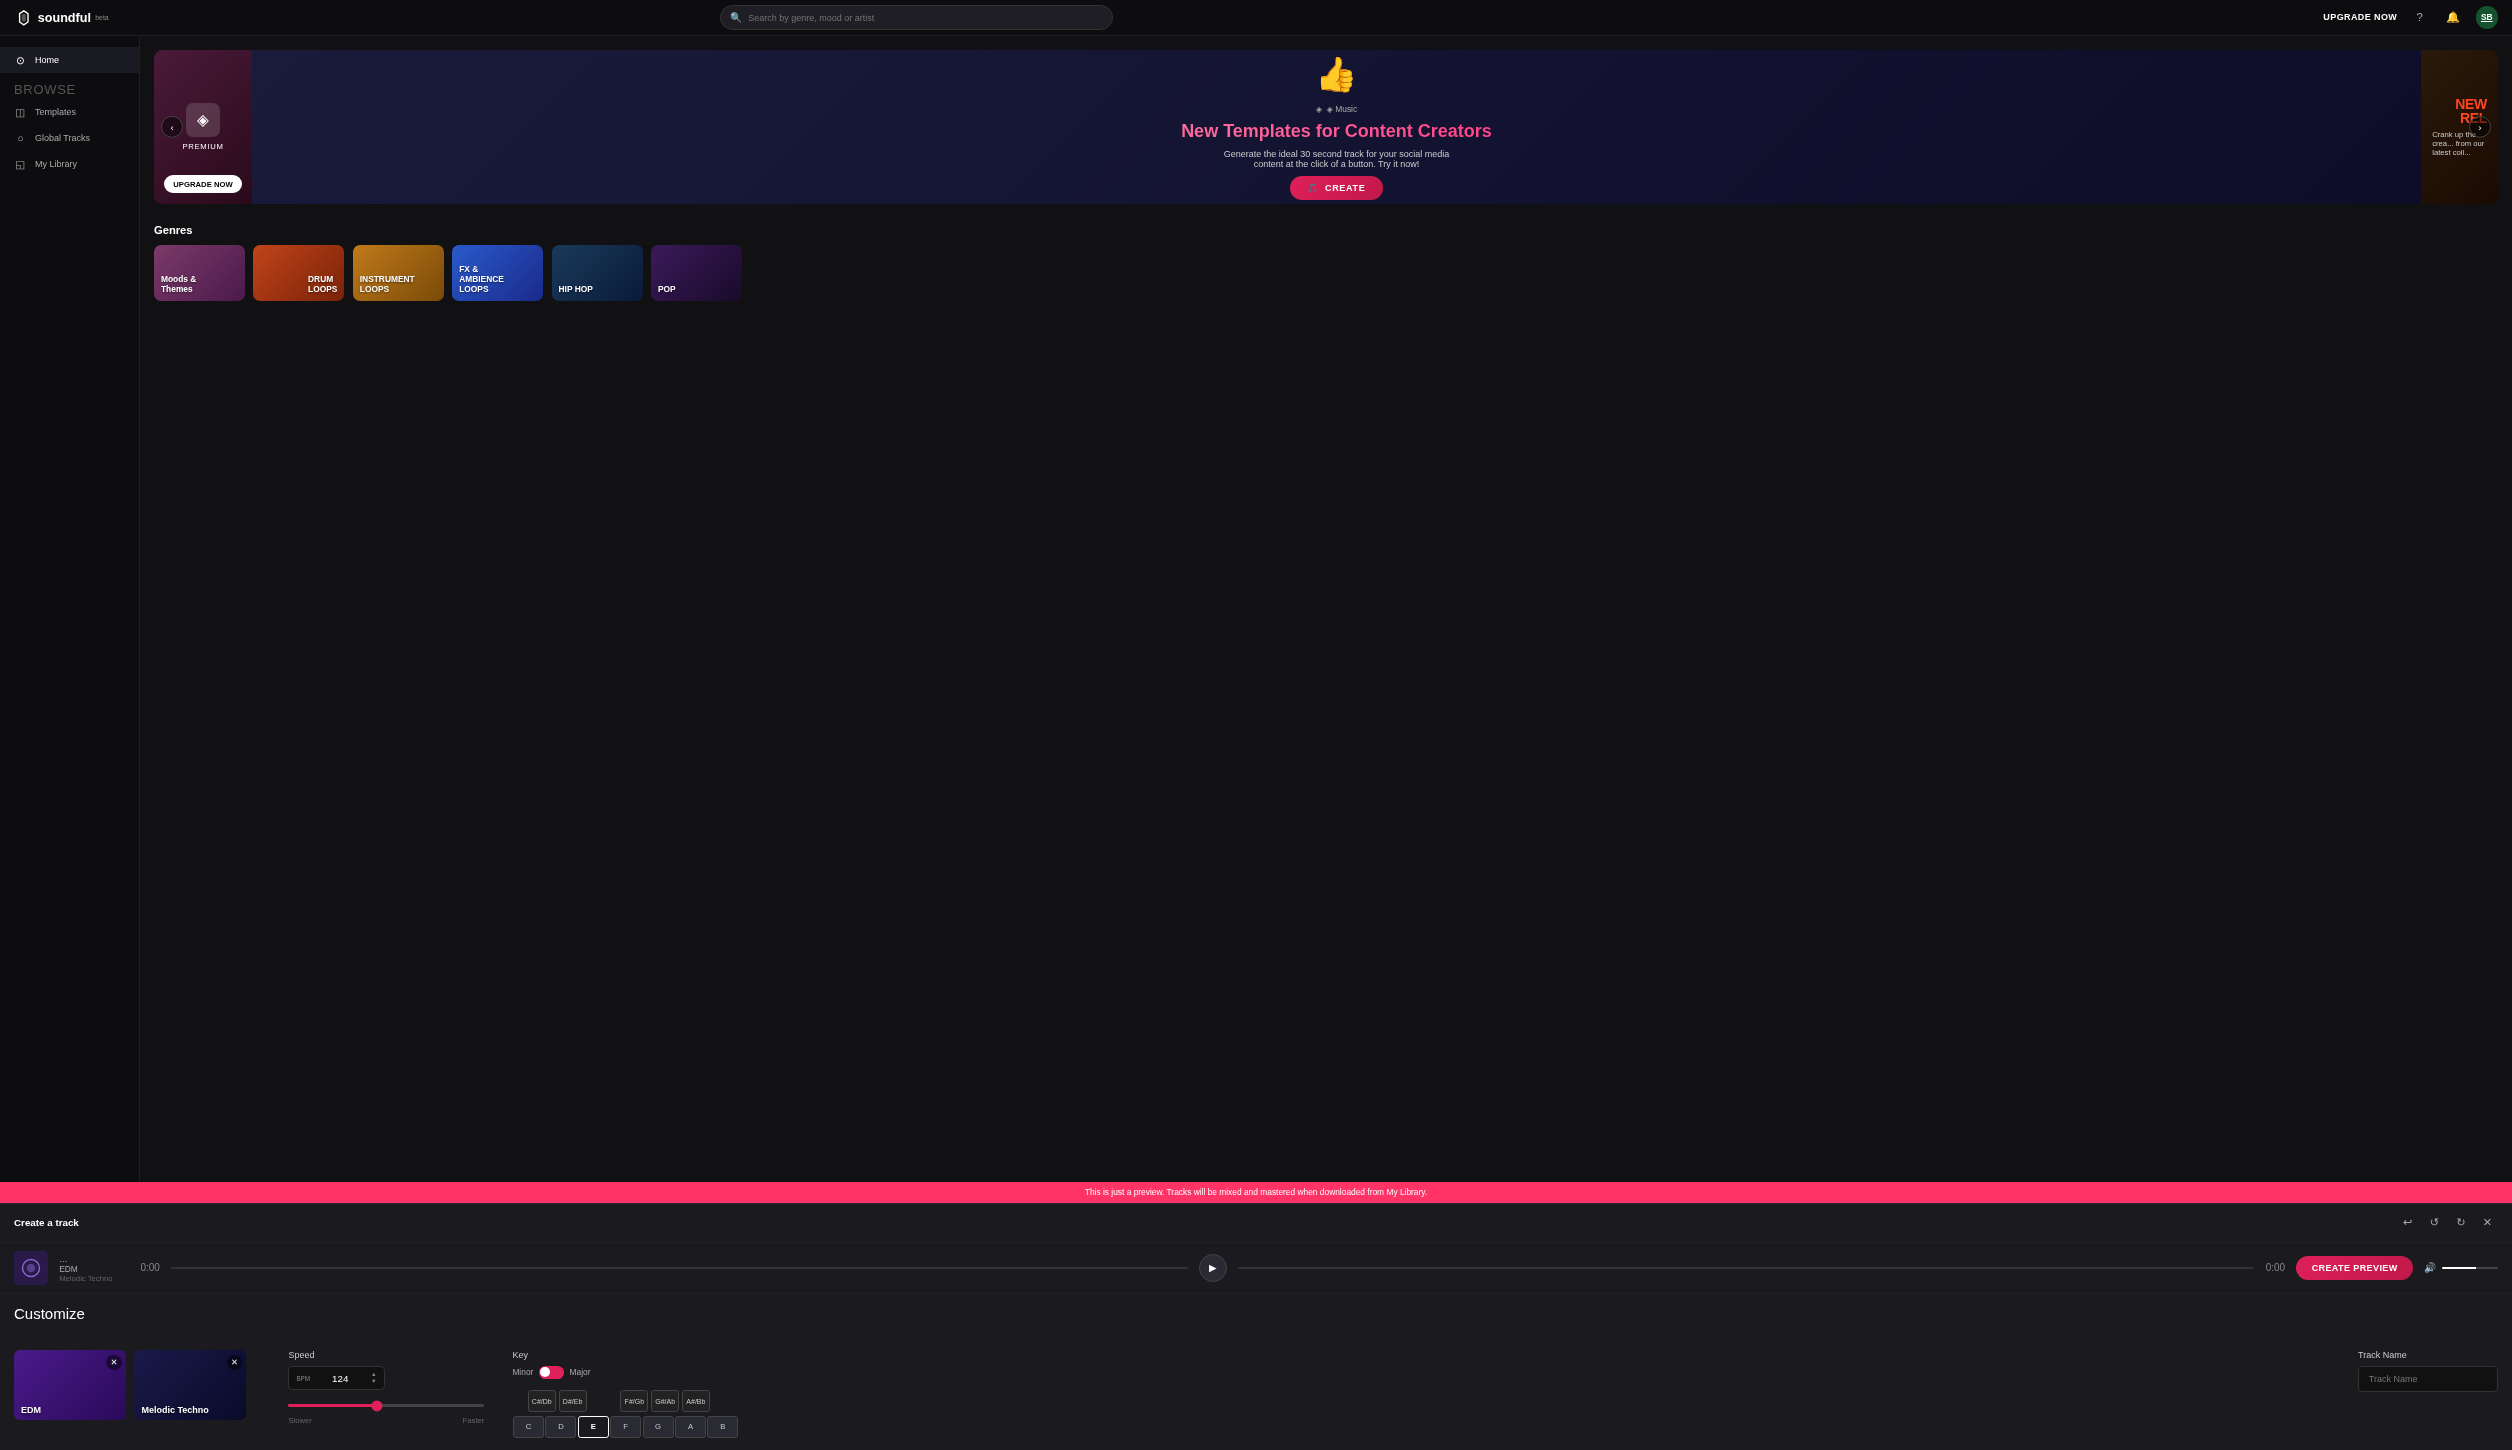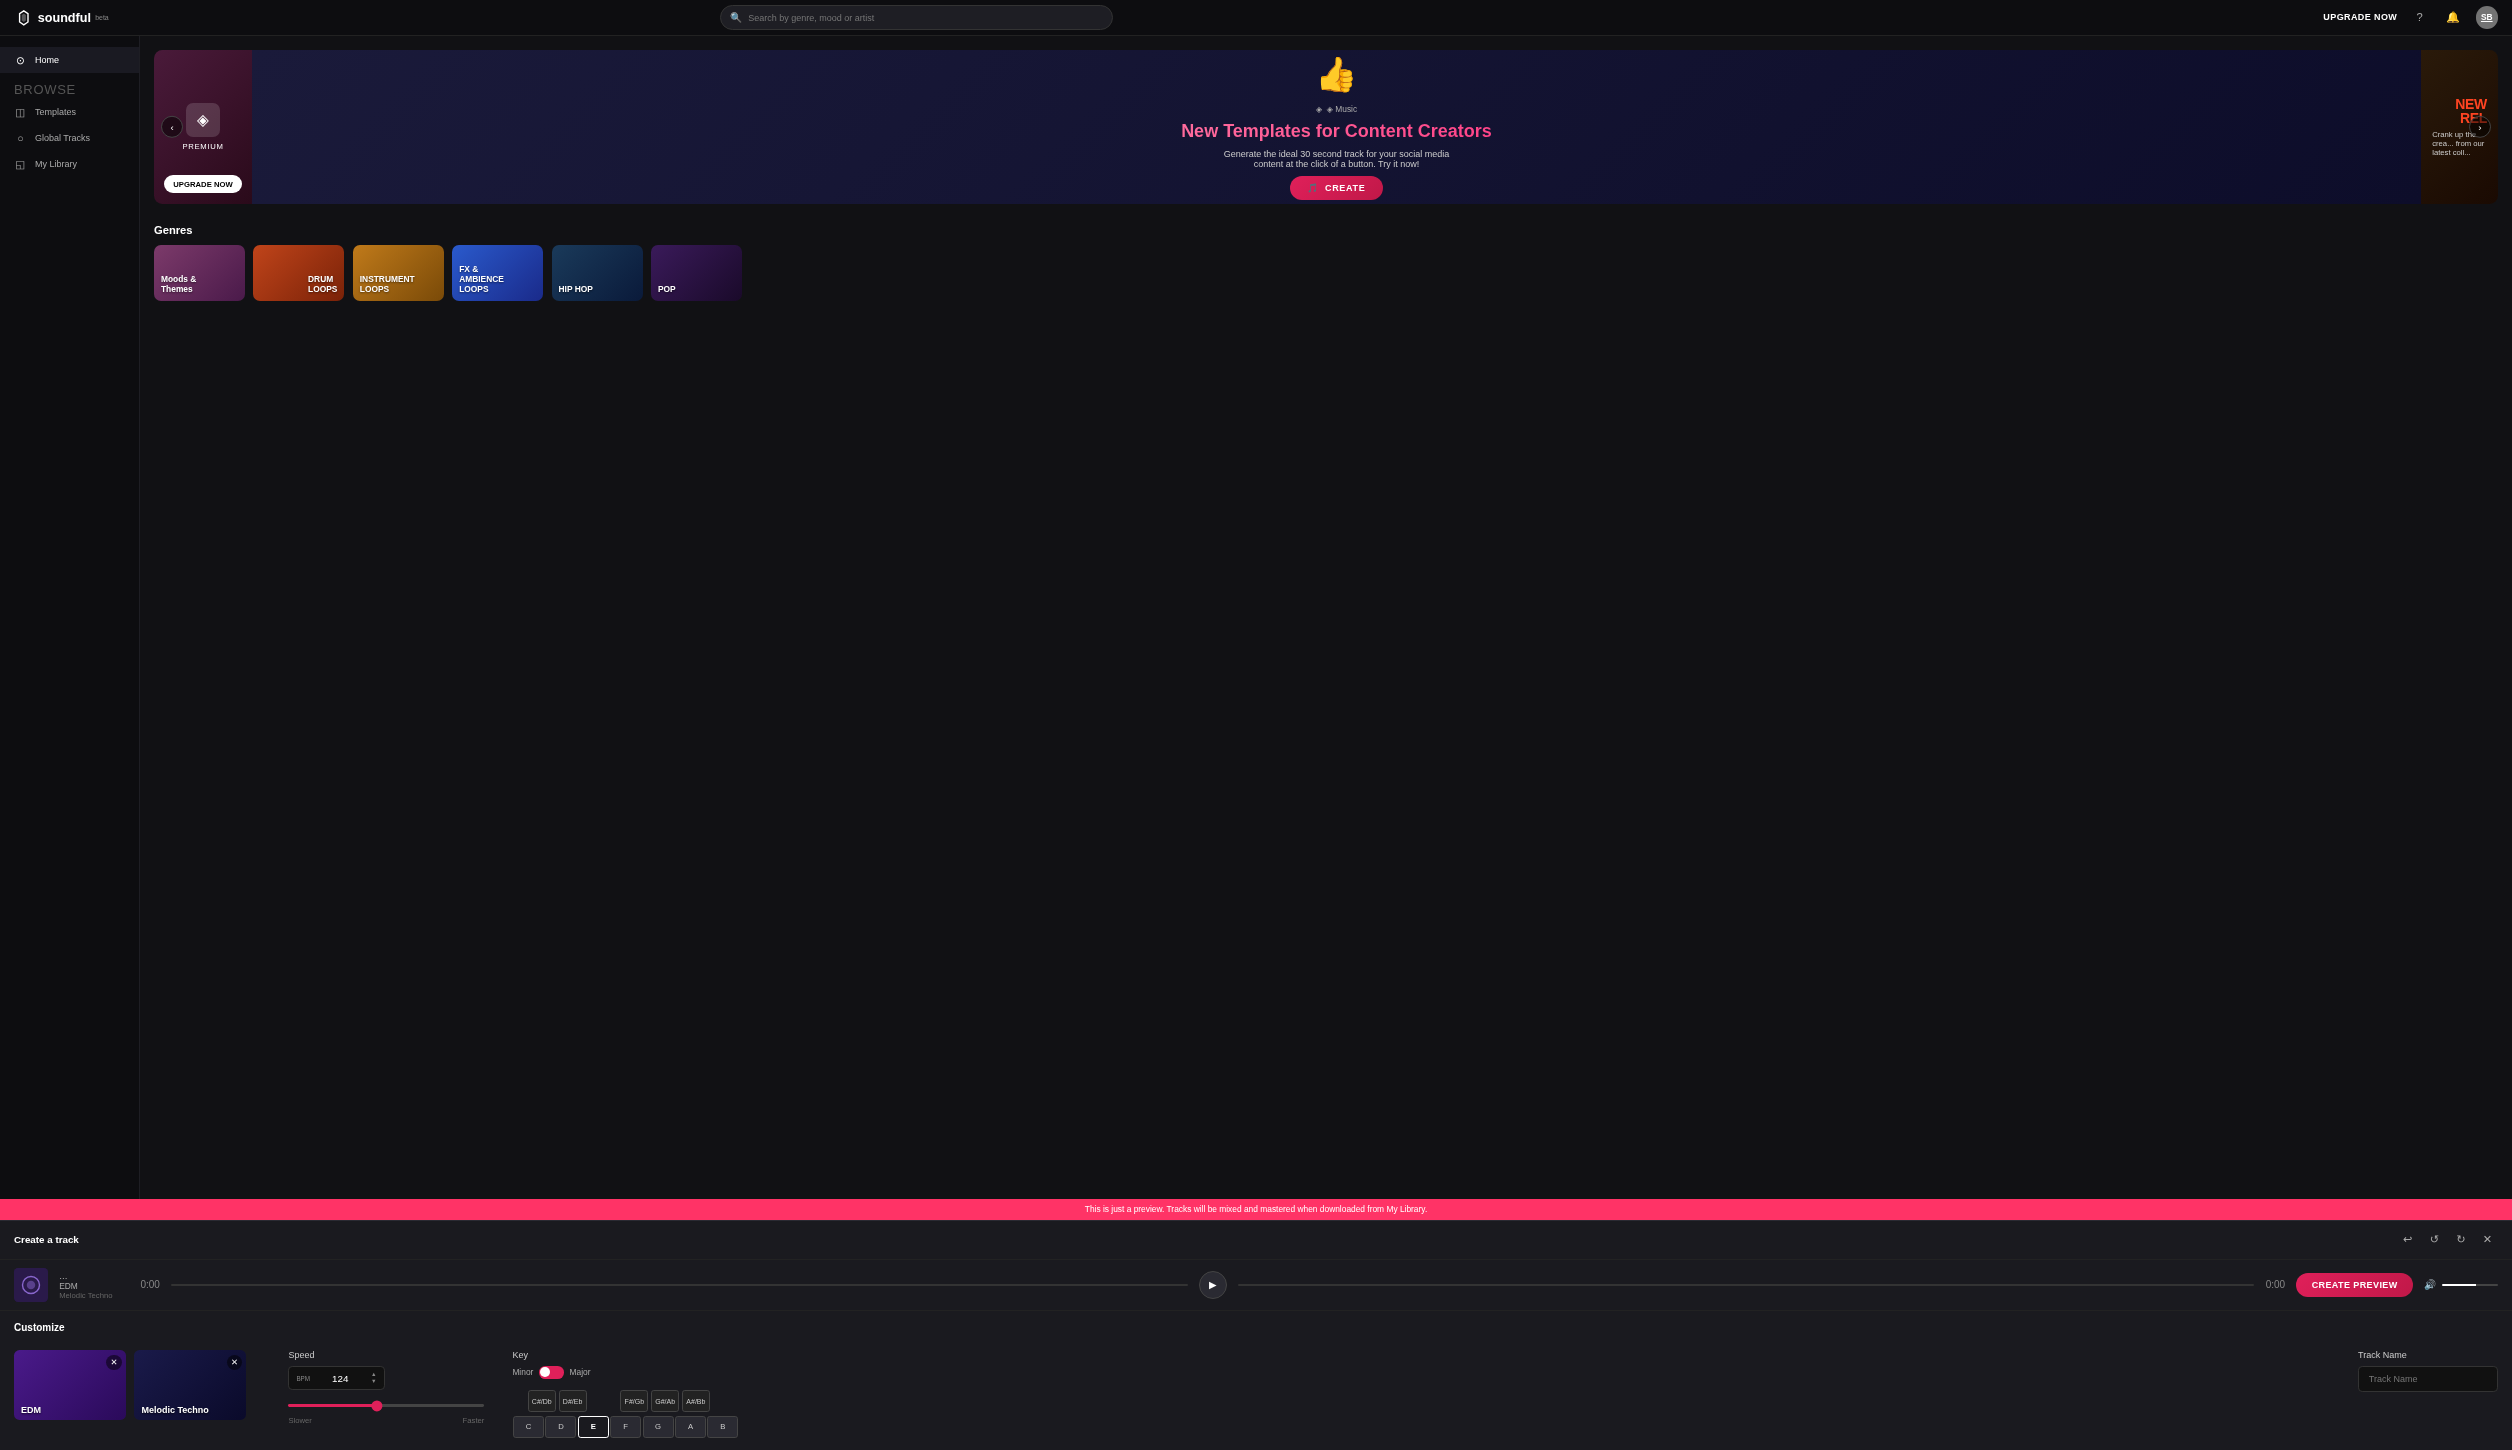--- a/index.html
+++ b/index.html
@@ -86,21 +86,21 @@
       font-size: 11.2px;
       width: 22.4px;
       height: 22.4px;
       display: flex;
       align-items: center;
       justify-content: center;
     }
     .avatar {
       width: 22.4px;
       height: 22.4px;
-      background: #737373;
+      background: #14532d;
       border-radius: 50%;
       display: flex;
       align-items: center;
       justify-content: center;
       font-size: 8.4px;
       font-weight: 700;
       cursor: pointer;
       text-decoration: underline;
     }
 
@@ -463,23 +463,23 @@
       background: linear-gradient(to right, #fff 60%, #444 60%);
       border-radius: 1.4px;
       cursor: pointer;
     }
 
     
     .customize-section {
       padding: 11.2px 14px;
     }
     .customize-title {
-      font-size: 10px;
-      font-weight: 700;
-      margin-bottom: 17px;
+      font-size: 15px;
+      font-weight: 400;
+      margin-bottom: 28px;
     }
     .customize-row {
       display: flex;
       gap: 28px;
       align-items: flex-start;
     }
 
     
     .param-group { display: flex; flex-direction: column; gap: 5.6px; }
     .param-label { font-size: 9px; color: #ccc; font-weight: 500; }

